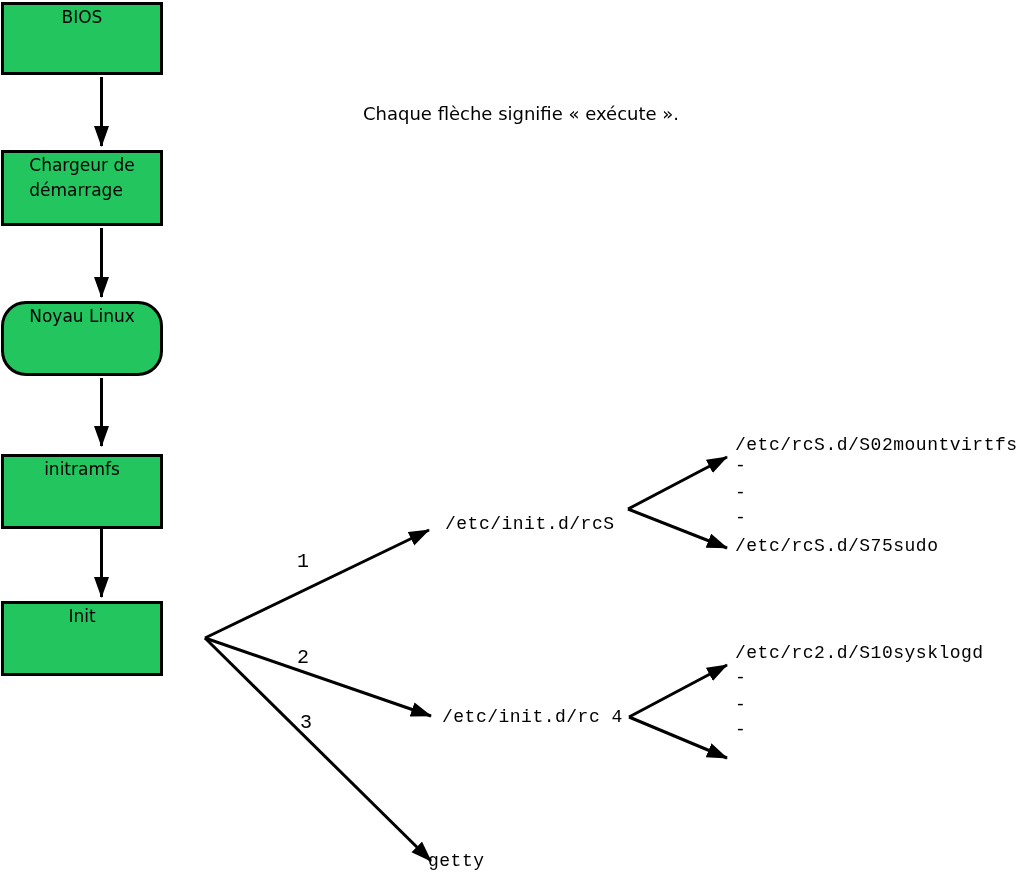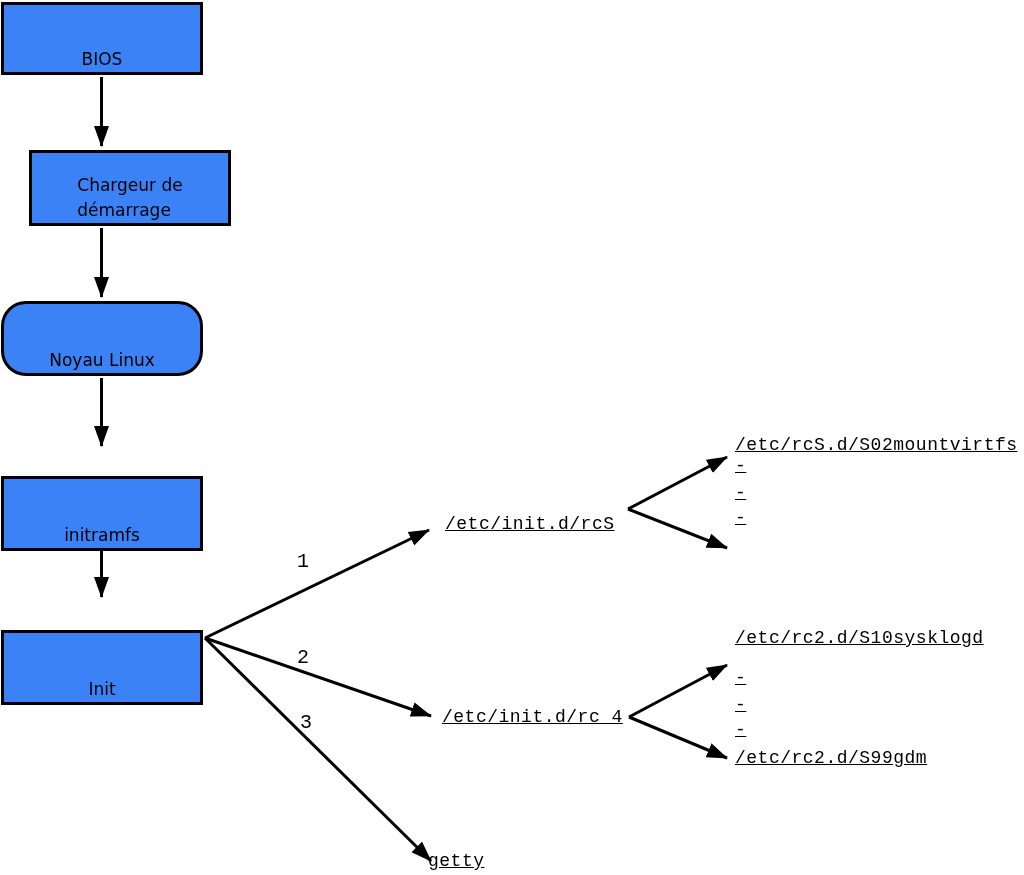--- a/index.html
+++ b/index.html
@@ -13,55 +13,54 @@
     overflow: hidden;
   }
   .arrow-layer {
     position: absolute;
     left: 0; top: 0;
     width: 1024px; height: 875px;
   }
   .node {
     position: absolute;
     left: 1px;
-    width: 202px;
+    width: 162px;
     box-sizing: border-box;
     border: 3px solid #000000;
-    background: #3b82f6;
+    background: #22c55e;
     display: flex;
-    align-items: flex-end;
+    align-items: flex-start;
     justify-content: center;
     font-size: 17px;
     line-height: 25px;
   }
   .node span {
     white-space: pre-line;
     text-align: left;
   }
   .node-bios      { top: 2px;   height: 73px; }
-  .node-bootloader{ top: 150px; height: 76px; margin-left: 28px; }
+  .node-bootloader{ top: 150px; height: 76px; }
   .node-kernel    { top: 301px; height: 75px; border-radius: 25px; }
-  .node-initramfs { top: 476px; height: 75px; }
-  .node-init      { top: 601px; height: 75px; margin-top: 29px; }
+  .node-initramfs { top: 454px; height: 75px; }
+  .node-init      { top: 601px; height: 75px; }
 
   .note {
     position: absolute;
     left: 363px;
     top: 103px;
     font-size: 18px;
     white-space: nowrap;
   }
   .mono {
     position: absolute;
     font-family: "Liberation Mono", "DejaVu Sans Mono", monospace;
     font-size: 18px;
     letter-spacing: 0.5px;
     line-height: 20px;
     white-space: nowrap;
-    text-decoration: underline;
   }
   .branch-num {
     position: absolute;
     font-family: "Liberation Mono", "DejaVu Sans Mono", monospace;
     font-size: 20px;
     line-height: 22px;
   }
   .lbl-rcS   { left: 445px; top: 514px; }
   .lbl-rc2   { left: 442px; top: 707px; }
   .lbl-getty { left: 428px; top: 851px; }
@@ -69,21 +68,21 @@
   .num-1 { left: 297px; top: 551px; }
   .num-2 { left: 297px; top: 647px; }
   .num-3 { left: 300px; top: 712px; }
 
   .rcS-c0 { left: 735px; top: 435px; }
   .rcS-c1 { left: 735px; top: 456px; }
   .rcS-c2 { left: 735px; top: 483px; }
   .rcS-c3 { left: 735px; top: 508px; }
   .rcS-c4 { left: 735px; top: 536px; }
 
-  .rc2-c0 { left: 735px; top: 628px; }
+  .rc2-c0 { left: 735px; top: 643px; }
   .rc2-c1 { left: 735px; top: 668px; }
   .rc2-c2 { left: 735px; top: 695px; }
   .rc2-c3 { left: 735px; top: 720px; }
   .rc2-c4 { left: 735px; top: 748px; }
 </style>
 </head>
 <body>
 
 <div class="canvas">
 
@@ -121,33 +120,34 @@
   <div class="node node-kernel">
     <span>Noyau Linux</span>
   </div>
   <div class="node node-initramfs">
     <span>initramfs</span>
   </div>
   <div class="node node-init">
     <span>Init</span>
   </div>
 
+  <div class="note">Chaque flèche signifie « exécute ».</div>
 
   <div class="branch-num num-1">1</div>
   <div class="branch-num num-2">2</div>
   <div class="branch-num num-3">3</div>
 
   <div class="mono lbl-rcS">/etc/init.d/rcS</div>
   <div class="mono lbl-rc2">/etc/init.d/rc 4</div>
   <div class="mono lbl-getty">getty</div>
 
   <div class="mono rcS-c0">/etc/rcS.d/S02mountvirtfs</div>
   <div class="mono rcS-c1">-</div>
   <div class="mono rcS-c2">-</div>
   <div class="mono rcS-c3">-</div>
+  <div class="mono rcS-c4">/etc/rcS.d/S75sudo</div>
 
   <div class="mono rc2-c0">/etc/rc2.d/S10sysklogd</div>
   <div class="mono rc2-c1">-</div>
   <div class="mono rc2-c2">-</div>
   <div class="mono rc2-c3">-</div>
-  <div class="mono rc2-c4">/etc/rc2.d/S99gdm</div>
 
 </div>
 
 </body></html>

